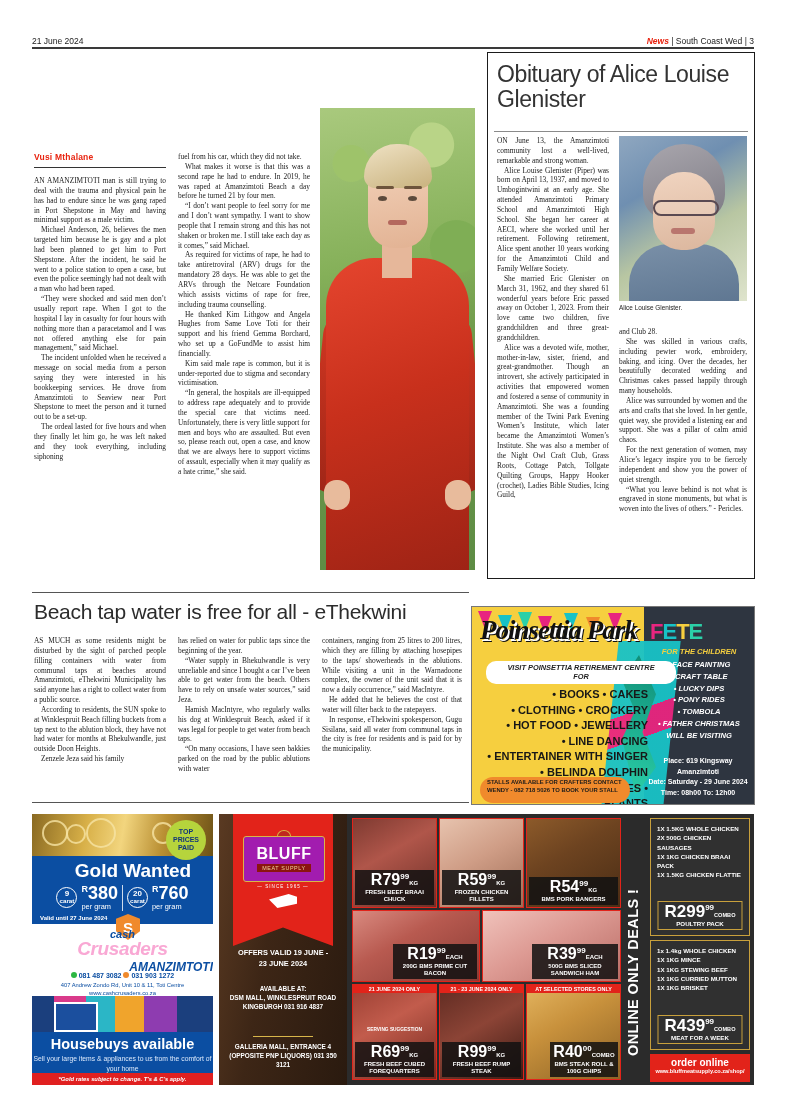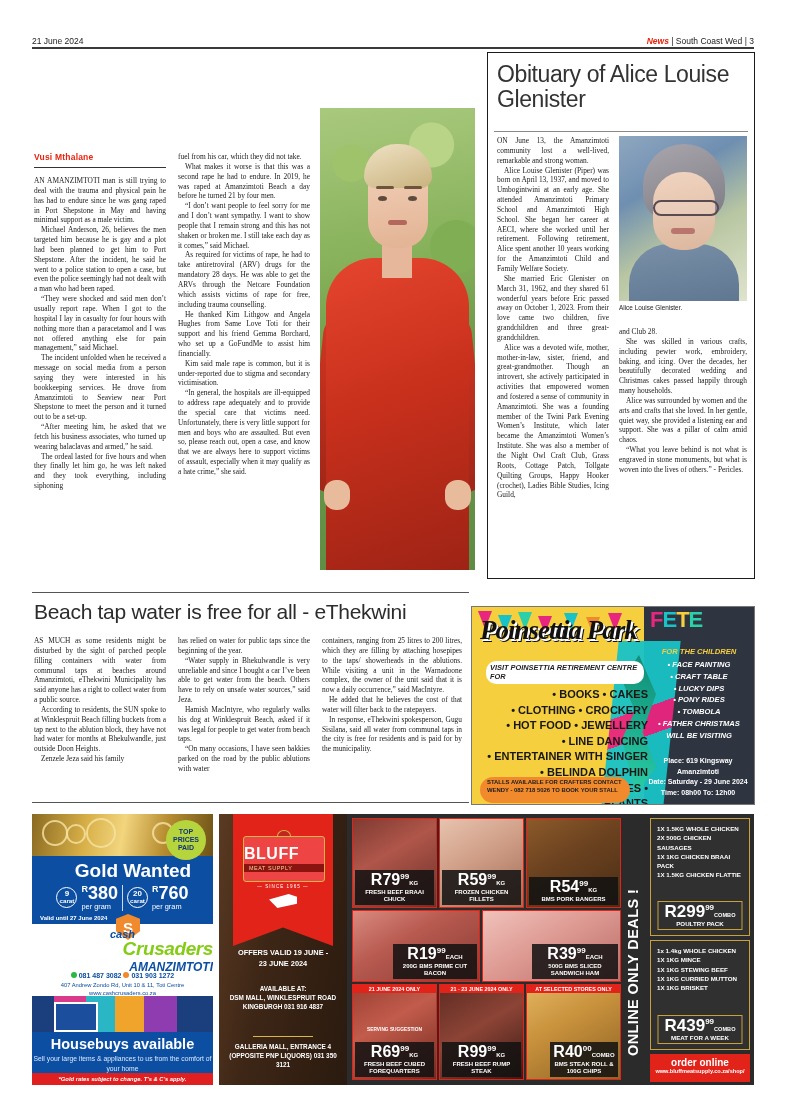--- a/index.html
+++ b/index.html
@@ -115,29 +115,29 @@
      background:linear-gradient(160deg,#18c2c6 0 42%,#e8257f 42% 58%,#18c2c6 58% 100%);
      transform:skewX(-6deg);opacity:.95;}
   #fete .ribbon2{position:absolute;left:150px;top:48px;width:34px;height:140px;
      background:linear-gradient(20deg,#2bd0a8,#0f8c76);clip-path:polygon(50% 0,100% 28%,60% 55%,100% 80%,40% 100%,0 60%,38% 40%,0 18%);}
   #fete .bunting{position:absolute;top:4px;left:0;width:176px;height:30px;}
   #fete .flag{position:absolute;width:14px;height:18px;clip-path:polygon(0 0,100% 0,50% 100%);}
   #fete .logo{position:absolute;left:8px;top:8px;width:176px;
      font-family:"Liberation Serif",serif;font-style:italic;font-weight:bold;
      font-size:27px;color:#111;letter-spacing:-1px;
      text-shadow:2px 2px 0 #fff, 3px 3px 0 #111;}
-  #fete .fete-word{position:absolute;left:178px;top:0;
+  #fete .fete-word{position:absolute;left:178px;top:12px;
      font-family:"Liberation Sans",sans-serif;font-weight:bold;font-size:22px;
      letter-spacing:-1px;}
   #fete .fete-word span:nth-child(1){color:#e8257f}
   #fete .fete-word span:nth-child(2){color:#18c2c6}
   #fete .fete-word span:nth-child(3){color:#f6cf3f}
   #fete .fete-word span:nth-child(4){color:#2bd0a8}
   #fete .visit{position:absolute;left:14px;top:54px;width:150px;
-     background:#fff;border-radius:10px;padding:2px 4px;
+     background:#fff;border-radius:10px;padding:2px 20px;text-align:center;
      font-family:"Liberation Sans",sans-serif;font-weight:bold;font-style:italic;
      font-size:7.4px;color:#222;line-height:1.25;}
   #fete .items{position:absolute;left:4px;top:80px;width:172px;text-align:right;
      font-family:"Liberation Sans",sans-serif;font-weight:bold;font-size:11px;
      color:#171717;line-height:1.42;}
   #fete .stalls{position:absolute;left:8px;top:170px;width:150px;height:26px;
      background:#f08a2c;border-radius:13px;padding:2px 7px;box-sizing:border-box;
      font-family:"Liberation Sans",sans-serif;font-weight:bold;font-size:5.9px;
      color:#1b1b1b;line-height:1.35;}
   #fete .kids-hd{position:absolute;right:2px;top:40px;width:106px;text-align:center;
@@ -172,23 +172,23 @@
   #gold .pr{font-size:18px;font-weight:bold;line-height:1;}
   #gold .pr sup{font-size:9px;vertical-align:super;}
   #gold .pg{font-size:7.4px;font-weight:normal;}
   #gold .divider{width:1px;height:26px;background:#fff;opacity:.8;}
   #gold .valid{position:absolute;left:8px;top:101px;font-family:"Liberation Sans",sans-serif;
      font-weight:bold;font-size:6px;color:#fff;}
   #gold .whitebar{position:absolute;left:0;top:110px;width:181px;height:72px;background:#fff;}
   #gold .cash{position:absolute;left:0;top:114px;width:181px;text-align:center;
      font-family:"Liberation Sans",sans-serif;font-weight:bold;font-style:italic;
      font-size:11px;color:#0b4ea2;}
-  #gold .crus{position:absolute;left:0;top:124px;width:181px;text-align:right;
+  #gold .crus{position:absolute;left:0;top:124px;width:181px;text-align:center;
      font-family:"Liberation Sans",sans-serif;font-weight:bold;font-style:italic;
-     font-size:19px;color:#84cc16;letter-spacing:-.4px;}
+     font-size:19px;color:#f9a8d4;letter-spacing:-.4px;}
   #gold .town{position:absolute;left:0;top:146px;width:181px;text-align:right;
      font-family:"Liberation Sans",sans-serif;font-weight:bold;font-style:italic;
      font-size:12px;color:#0b4ea2;}
   #gold .shield{position:absolute;left:84px;top:100px;width:24px;height:26px;
      background:#f08a2c;clip-path:polygon(50% 0,100% 18%,100% 66%,50% 100%,0 66%,0 18%);
      color:#fff;font-family:"Liberation Sans",sans-serif;font-weight:bold;font-size:15px;
      display:flex;align-items:center;justify-content:center;}
   #gold .phones{position:absolute;left:0;top:158px;width:181px;text-align:center;
      font-family:"Liberation Sans",sans-serif;font-weight:bold;font-size:7px;color:#0b4ea2;}
   #gold .dot-g{display:inline-block;width:6px;height:6px;border-radius:50%;background:#2cb742;}
@@ -208,22 +208,22 @@
      display:flex;align-items:center;justify-content:center;font-style:italic;}
 
   
   #bluff{position:absolute;left:219px;top:814px;width:535px;height:271px;
      background:#2b2b2b;overflow:hidden;}
   #bluff .woodbg{position:absolute;left:0;top:0;width:128px;height:271px;
      background:linear-gradient(100deg,#5a3a22,#3d2616 40%,#2a1a0f);}
   #bluff .redban{position:absolute;left:14px;top:0;width:100px;height:132px;background:#e2231a;
      clip-path:polygon(0 0,100% 0,100% 100%,50% 86%,0 100%);}
   #bluff .logo-box{position:absolute;left:24px;top:22px;width:80px;height:44px;
-     background:#ef4444;border:1.6px solid #d8b64a;border-radius:3px;
-     display:flex;flex-direction:column;justify-content:center;}
+     background:#a21caf;border:1.6px solid #d8b64a;border-radius:3px;
+     display:flex;flex-direction:column;align-items:center;justify-content:center;}
   #bluff .logo-box .bl{font-family:"Liberation Sans",sans-serif;font-weight:bold;
      font-size:16px;color:#fff;letter-spacing:.5px;line-height:1;}
   #bluff .logo-box .ms{font-family:"Liberation Sans",sans-serif;font-size:5.4px;color:#f0d79a;
      background:#8b1410;padding:1px 5px;margin-top:2px;letter-spacing:.6px;}
   #bluff .crown{position:absolute;left:58px;top:16px;width:12px;height:10px;background:#c0271f;
      border-radius:50%;border:1px solid #d8b64a;}
   #bluff .since{position:absolute;left:24px;top:70px;width:80px;text-align:center;
      font-family:"Liberation Sans",sans-serif;font-size:4.6px;color:#fff;letter-spacing:1px;}
   #bluff .cleaver{position:absolute;left:50px;top:80px;width:28px;height:14px;background:#fff;
      clip-path:polygon(0 40%,70% 0,100% 20%,100% 70%,30% 100%);}
@@ -300,21 +300,20 @@
   <div class="rule-top"></div>
 
   <div class="byline">Vusi Mthalane</div>
   <div class="byline-rule"></div>
 
   <div class="col" id="a1c1">
       <p class="first">AN AMANZIMTOTI man is still trying to deal with the trauma and physical pain he has had to endure since he was gang raped in Port Shepstone in May and having minimal support as a male victim.</p>
       <p>Michael Anderson, 26, believes the men targeted him because he is gay and a plot had been planned to get him to Port Shepstone. After the incident, he said he went to a police station to open a case, but even the police seemingly had not dealt with a man who had been raped.</p>
       <p>“They were shocked and said men don’t usually report rape. When I got to the hospital I lay in casualty for four hours with nothing more than a paracetamol and I was not offered anything else for pain management,” said Michael.</p>
       <p>The incident unfolded when he received a message on social media from a person saying they were interested in his bookkeeping services. He drove from Amanzimtoti to Seaview near Port Shepstone to meet the person and it turned out to be a set-up.</p>
-      <p>“After meeting him, he asked that we fetch his business associates, who turned up wearing balaclavas and armed,” he said.</p>
       <p>The ordeal lasted for five hours and when they finally let him go, he was left naked and they took everything, including siphoning</p>
     </div>
   <div class="col" id="a1c2">
       <p class="first">fuel from his car, which they did not take.</p>
       <p>What makes it worse is that this was a second rape he had to endure. In 2019, he was raped at Amanzimtoti Beach a day before he turned 21 by four men.</p>
       <p>“I don’t want people to feel sorry for me and I don’t want sympathy. I want to show people that I remain strong and this has not shaken or broken me. I still take each day as it comes,” said Michael.</p>
       <p>As required for victims of rape, he had to take antiretroviral (ARV) drugs for the mandatory 28 days. He was able to get the ARVs through the Netcare Foundation which assists victims of rape for free, including trauma counselling.</p>
       <p>He thanked Kim Lithgow and Angela Hughes from Same Love Toti for their support and his friend Gemma Borchard, who set up a GoFundMe to assist him financially.</p>
       <p>Kim said male rape is common, but it is under-reported due to stigma and secondary victimisation.</p>
       <p>“In general, the hospitals are ill-equipped to address rape adequately and to provide the special care that victims need. Unfortunately, there is very little support for men and boys who are assaulted. But even so, please reach out, open a case, and know that we are always here to support victims of assault, especially when it may qualify as a hate crime,” she said.</p>
@@ -344,20 +343,21 @@
   <div class="col" id="o1">
       <p class="first">ON June 13, the Amanzimtoti community lost a well-lived, remarkable and strong woman.</p>
       <p>Alice Louise Glenister (Piper) was born on April 13, 1937, and moved to Umbogintwini at an early age. She attended Amanzimtoti Primary School and Amanzimtoti High School. She began her career at AECI, where she worked until her retirement. Following retirement, Alice spent another 10 years working for the Amanzimtoti Child and Family Welfare Society.</p>
       <p>She married Eric Glenister on March 31, 1962, and they shared 61 wonderful years before Eric passed away on October 1, 2023. From their love came two children, five grandchildren and three great-grandchildren.</p>
       <p>Alice was a devoted wife, mother, mother-in-law, sister, friend, and great-grandmother. Though an introvert, she actively participated in activities that empowered women and fostered a sense of community in Amanzimtoti. She was a founding member of the Twini Park Evening Women’s Institute, which later became the Amanzimtoti Women’s Institute. She was also a member of the Night Owl Craft Club, Grass Roots, Cottage Patch, Tollgate Quilting Groups, Happy Hooker (crochet), Ladies Bible Studies, Icing Guild,</p>
     </div>
   <div class="col" id="o2">
       <p class="first">and Club 28.</p>
       <p>She was skilled in various crafts, including pewter work, embroidery, baking, and icing. Over the decades, her beautifully decorated wedding and Christmas cakes passed happily through many households.</p>
       <p>Alice was surrounded by women and the arts and crafts that she loved. In her gentle, quiet way, she provided a listening ear and support. She was a pillar of calm amid chaos.</p>
+      <p>For the next generation of women, may Alice’s legacy inspire you to be fiercely independent and show you the power of quiet strength.</p>
       <p>“What you leave behind is not what is engraved in stone monuments, but what is woven into the lives of others.” - Pericles.</p>
     </div>
 
   <div class="photo" id="photo-alice">
     <div class="bg"></div>
     <div class="torso"></div>
     <div class="hair"></div>
     <div class="face"></div>
     <div class="glasses"></div>
     <div class="mouth"></div>

